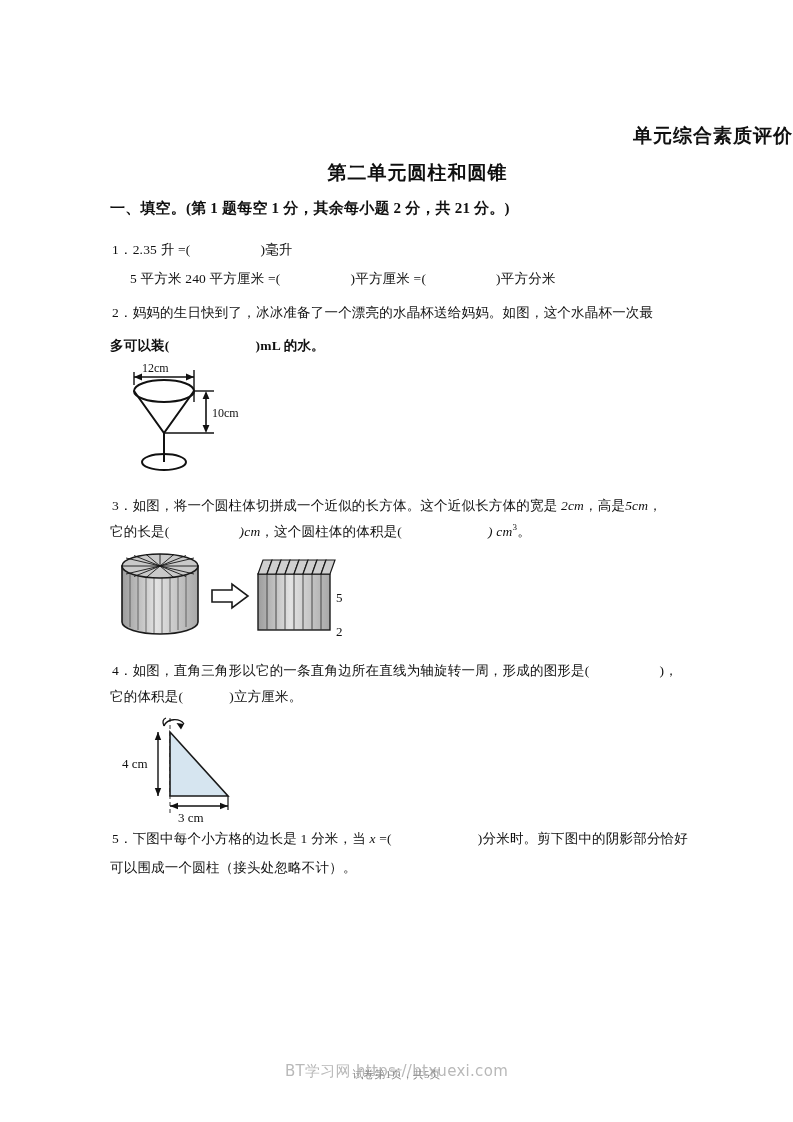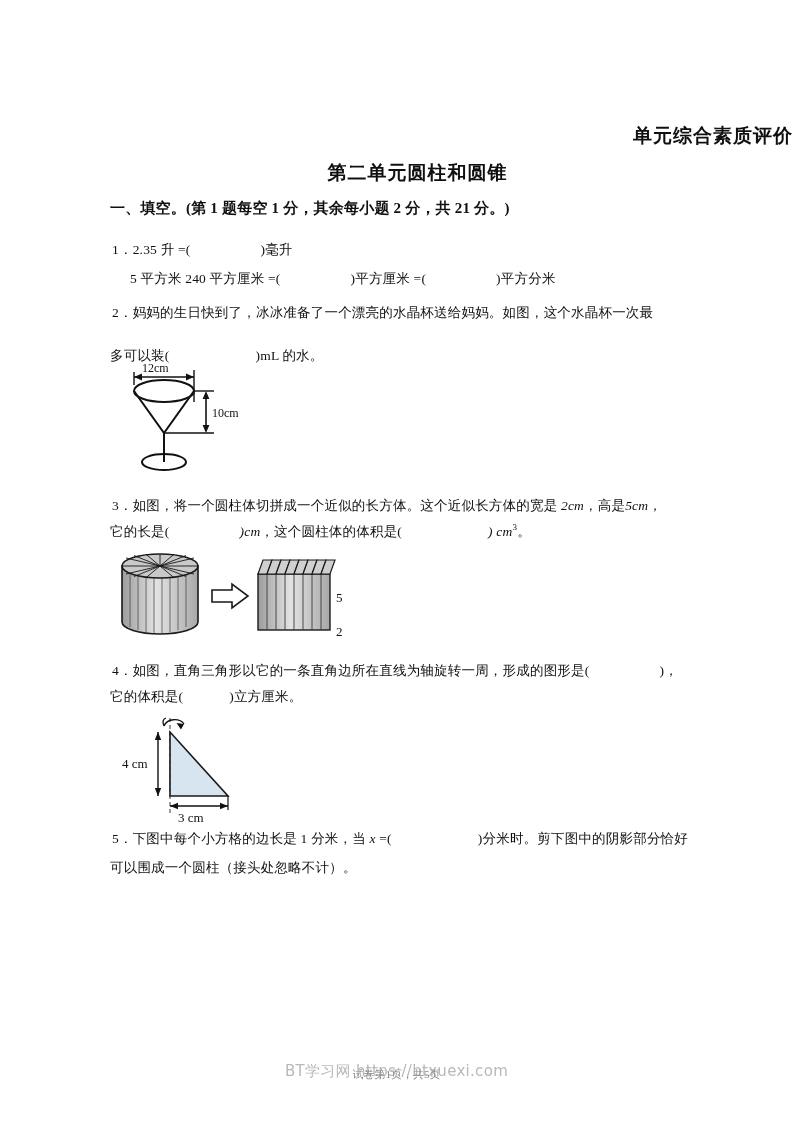--- a/index.html
+++ b/index.html
@@ -93,21 +93,21 @@
   <div class="section-head">一、填空。(第 1 题每空 1 分，其余每小题 2 分，共 21 分。)</div>
 
   <div class="qline" style="left:112px; top:240px;">
     <span>1．2.35 升 =(</span><span class="blank"></span><span>)毫升</span>
   </div>
   <div class="qline" style="left:110px; top:269px;margin-left:20px;">
     <span>5 平方米 240 平方厘米 =(</span><span class="blank"></span><span>)平方厘米 =(</span><span class="blank"></span><span>)平方分米</span>
   </div>
 
   <div class="qline" style="left:112px; top:303px;">2．妈妈的生日快到了，冰冰准备了一个漂亮的水晶杯送给妈妈。如图，这个水晶杯一次最</div>
-  <div class="qline" style="left:110px; top:346px;">
+  <div class="qline" style="left:110px; top:336px;font-weight:bold;">
     <span>多可以装(</span><span class="blank-lg"></span><span>)mL 的水。</span>
   </div>
 
   <div class="fig" style="left:122px; top:358px;">
     <svg width="170" height="118" viewBox="0 0 170 118" xmlns="http://www.w3.org/2000/svg">
 
       <line x1="12" y1="19" x2="72" y2="19" stroke="#111" stroke-width="1.6"></line>
       <polygon points="12,19 20,15.6 20,22.4" fill="#111"></polygon>
       <polygon points="72,19 64,15.6 64,22.4" fill="#111"></polygon>
       <text x="20" y="14" font-family="'Liberation Serif',serif" font-size="12" fill="#111">12cm</text>

